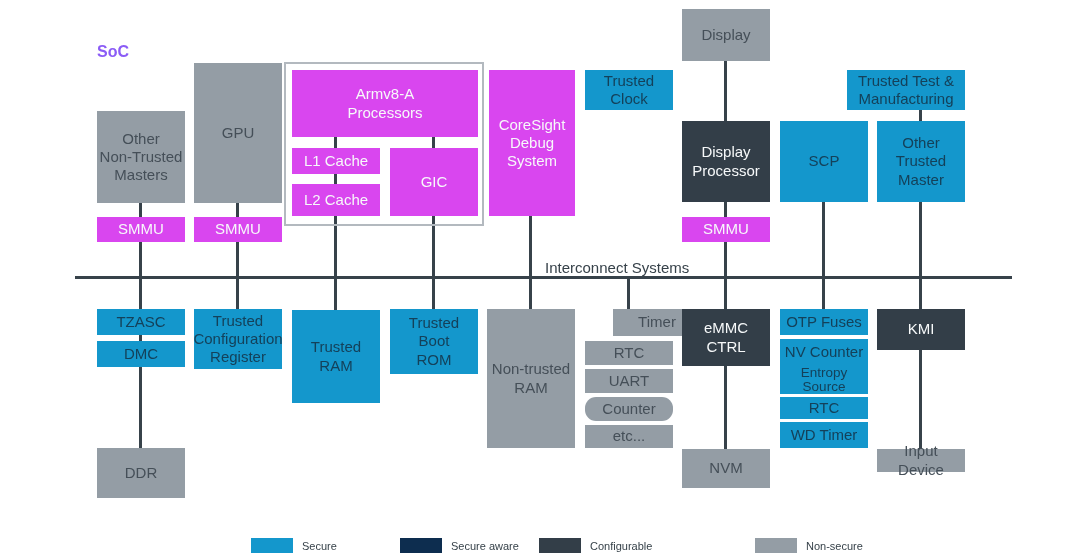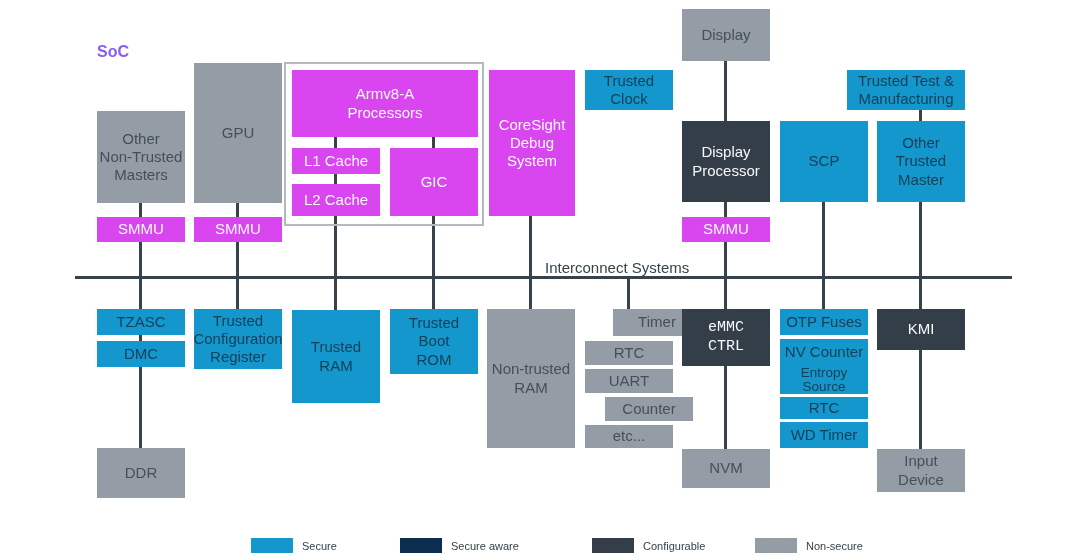--- a/index.html
+++ b/index.html
@@ -92,47 +92,47 @@
 RAM</div>
   <div class="block secure" style="left:390px;top:309px;width:88px;height:65px;">Trusted
 Boot
 ROM</div>
   <div class="block non-secure" style="left:487px;top:309px;width:88px;height:139px;">Non-trusted
 RAM</div>
 
   <div class="block non-secure" style="left:585px;top:309px;width:88px;height:27px;margin-left:28px;">Timer</div>
   <div class="block non-secure" style="left:585px;top:341px;width:88px;height:24px;">RTC</div>
   <div class="block non-secure" style="left:585px;top:369px;width:88px;height:24px;">UART</div>
-  <div class="block non-secure" style="left:605px;top:397px;width:88px;height:24px;">Counter</div>
+  <div class="block non-secure" style="left:585px;top:397px;width:88px;height:24px;border-radius:11px;">Counter</div>
   <div class="block non-secure" style="left:585px;top:425px;width:88px;height:23px;">etc...</div>
 
-  <div class="block configurable" style="left:682px;top:309px;width:88px;height:57px;font-family:Liberation Mono, monospace;">eMMC
+  <div class="block configurable" style="left:682px;top:309px;width:88px;height:57px;">eMMC
 CTRL</div>
   <div class="block non-secure" style="left:682px;top:449px;width:88px;height:39px;">NVM</div>
 
   <div class="block secure" style="left:780px;top:309px;width:88px;height:26px;">OTP Fuses</div>
   <div class="block secure" style="left:780px;top:339px;width:88px;height:27px;">NV Counter</div>
   <div class="block secure tight" style="left:780px;top:366px;width:88px;height:28px;">Entropy
 Source</div>
   <div class="block secure" style="left:780px;top:397px;width:88px;height:22px;">RTC</div>
   <div class="block secure" style="left:780px;top:422px;width:88px;height:26px;">WD Timer</div>
 
   <div class="block configurable" style="left:877px;top:309px;width:88px;height:41px;">KMI</div>
-  <div class="block non-secure" style="left:877px;top:449px;width:88px;height:43px;">Input
+  <div class="block non-secure" style="left:877px;top:449px;width:88px;height:23px;">Input
 Device</div>
 
   <div class="legend-item" style="left:251px;">
     <span class="swatch" style="background:#1497CC;"></span>
     <span class="legend-label">Secure</span>
   </div>
   <div class="legend-item" style="left:400px;">
     <span class="swatch" style="background:#0D2D4F;"></span>
     <span class="legend-label">Secure aware</span>
   </div>
-  <div class="legend-item" style="left:592px;">
+  <div class="legend-item" style="left:539px;">
     <span class="swatch" style="background:#333E48;"></span>
     <span class="legend-label">Configurable</span>
   </div>
   <div class="legend-item" style="left:723px;margin-left:32px;">
     <span class="swatch" style="background:#949DA5;"></span>
     <span class="legend-label">Non-secure</span>
   </div>
 
 </div>
 

